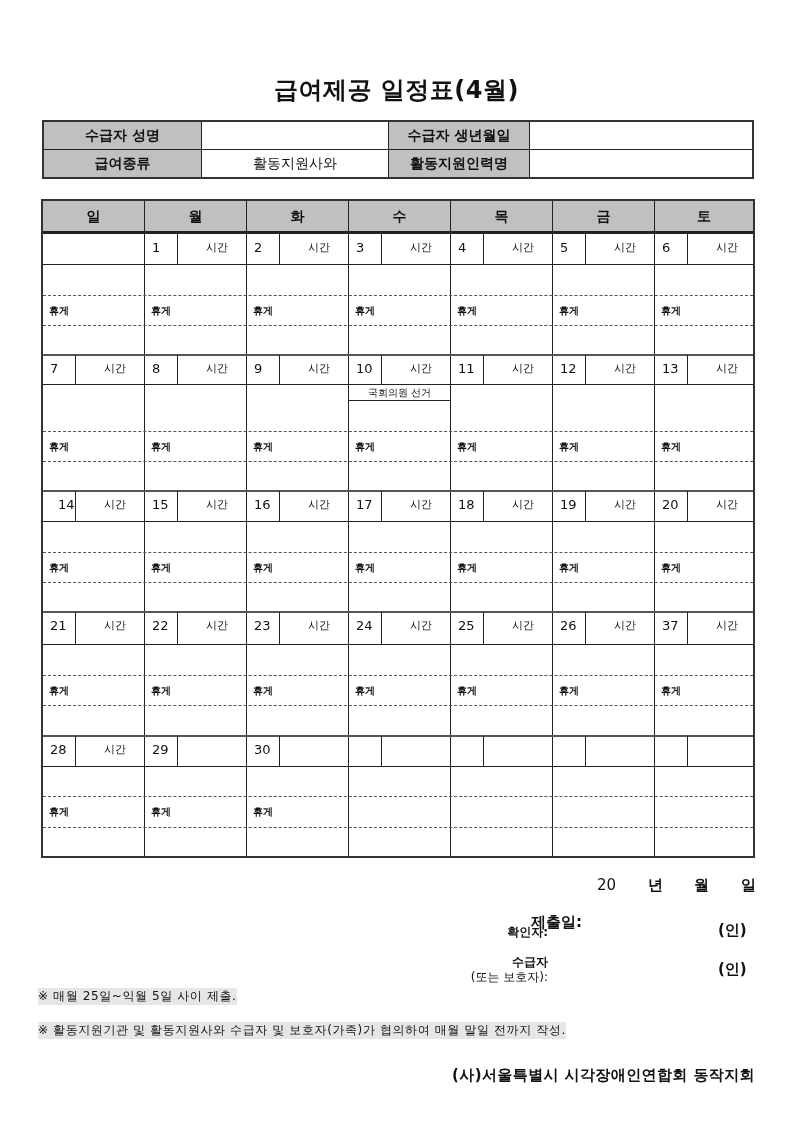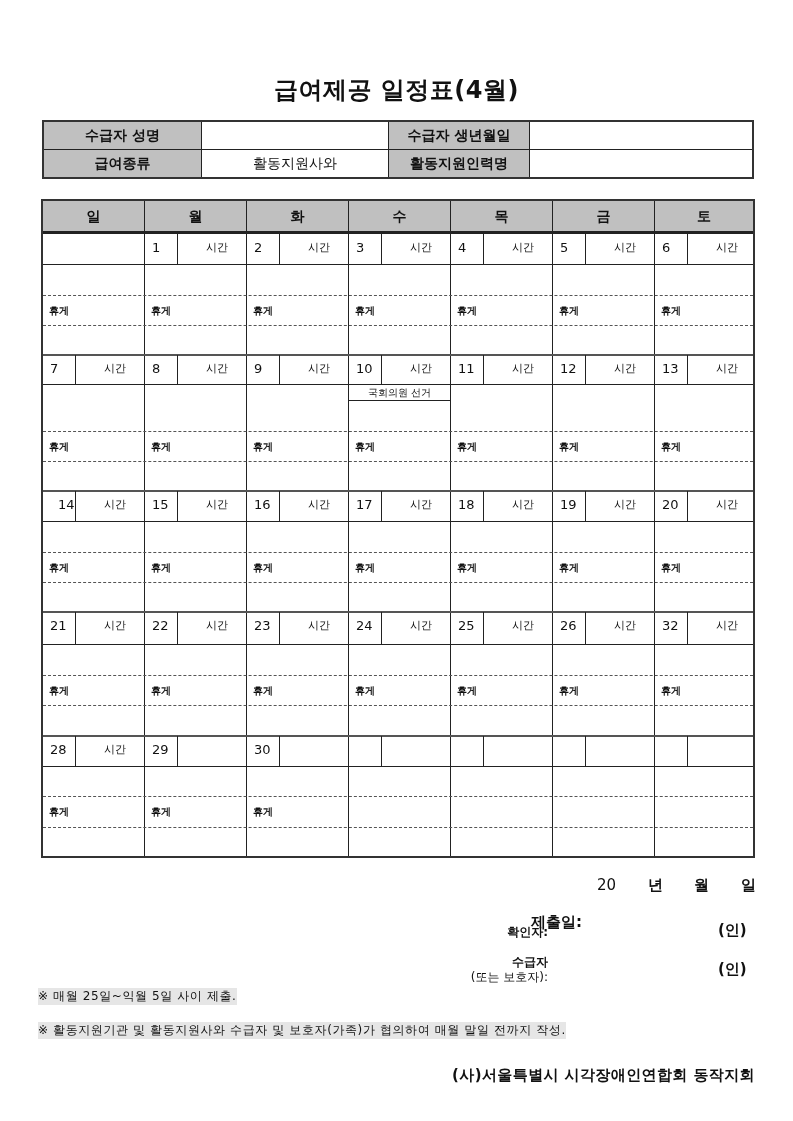--- a/index.html
+++ b/index.html
@@ -241,21 +241,21 @@
     <div class="" style="position: absolute; left: 408px; top: 443px; width: 101px; height: 31px;"></div>
     <div class="brk" style="left: 408px; top: 483px; width: 102px;">휴게</div>
     <div class="" style="position: absolute; left: 408px; top: 504px; width: 101px; height: 31px;"></div>
     <div class="vline" style="left: 542px; top: 411px; height: 32px;"></div>
     <div class="dnum" style="left: 510px; top: 417px; width: 32px;">26</div>
     <div class="dtime" style="left: 542px; top: 417px; width: 70px;">시간</div>
     <div class="" style="position: absolute; left: 510px; top: 443px; width: 101px; height: 31px;"></div>
     <div class="brk" style="left: 510px; top: 483px; width: 102px;">휴게</div>
     <div class="" style="position: absolute; left: 510px; top: 504px; width: 101px; height: 31px;"></div>
     <div class="vline" style="left: 644px; top: 411px; height: 32px;"></div>
-    <div class="dnum" style="left: 612px; top: 417px; width: 32px;">32</div>
+    <div class="dnum" style="left: 612px; top: 417px; width: 32px;">37</div>
     <div class="dtime" style="left: 644px; top: 417px; width: 70px;">시간</div>
     <div class="" style="position: absolute; left: 612px; top: 443px; width: 101px; height: 31px;"></div>
     <div class="brk" style="left: 612px; top: 483px; width: 102px;">휴게</div>
     <div class="" style="position: absolute; left: 612px; top: 504px; width: 101px; height: 31px;"></div>
     <div class="hline thick" style="top: 534px; width: 710px;"></div>
     <div class="hline" style="top: 565px; width: 710px;"></div>
     <div class="hline dash" style="top: 595px; width: 710px;"></div>
     <div class="hline dash" style="top: 626px; width: 710px;"></div>
     <div class="vline" style="left: 32px; top: 535px; height: 30px;"></div>
     <div class="dnum" style="left: 0px; top: 541px; width: 32px;">28</div>

